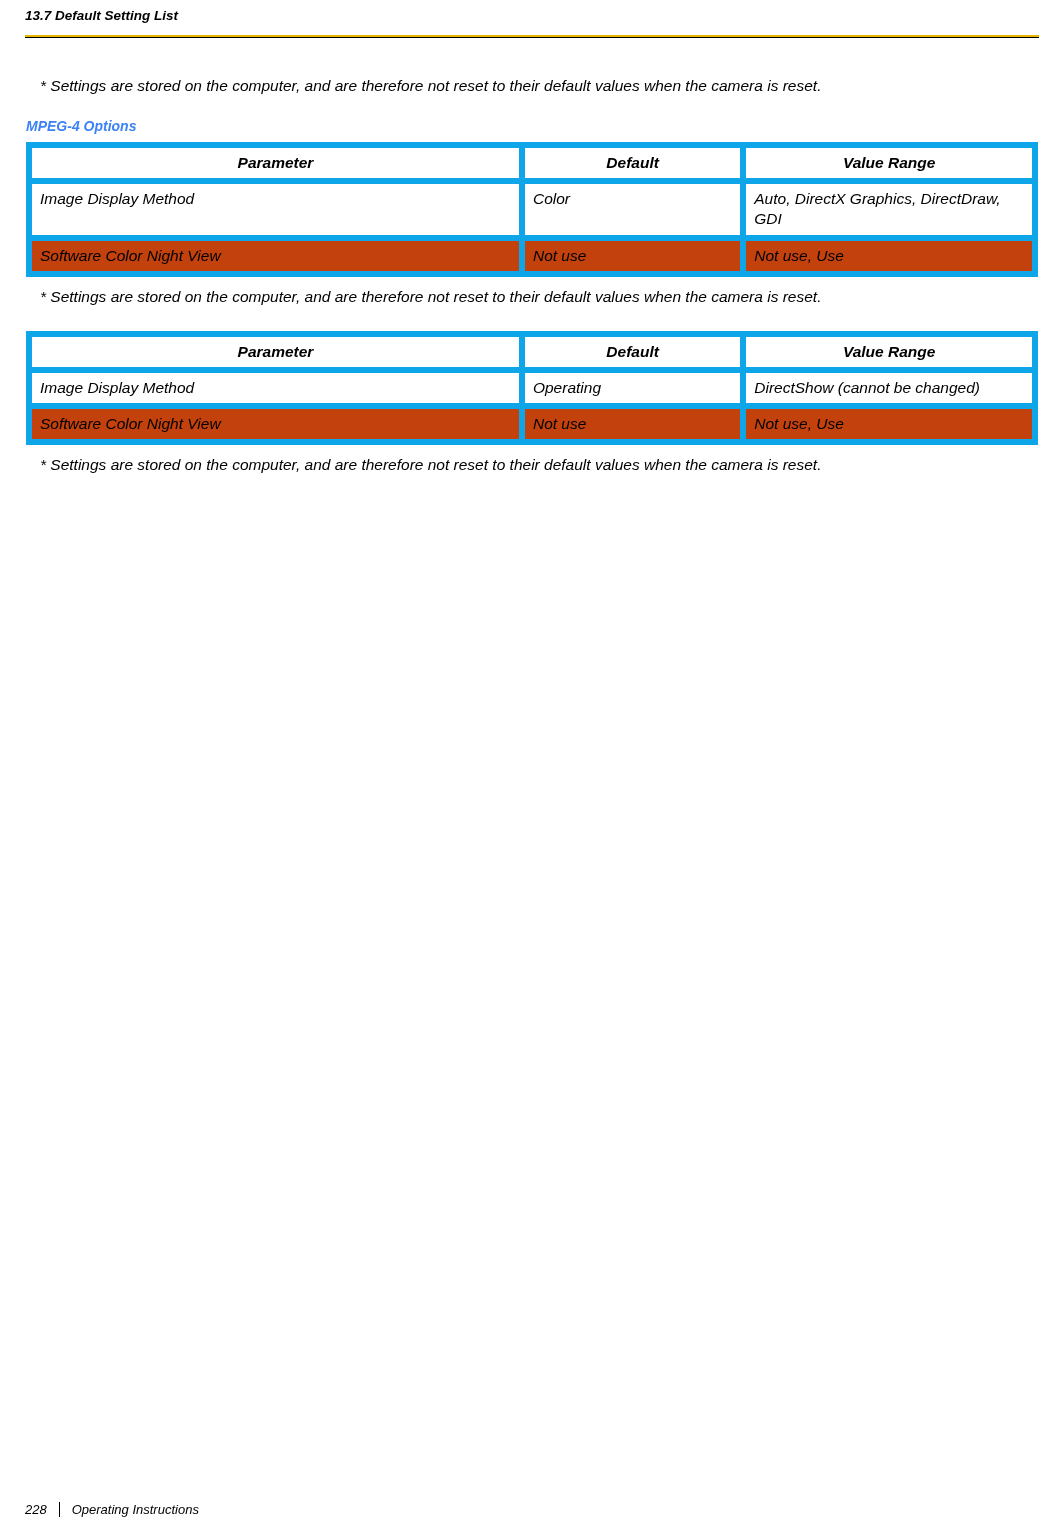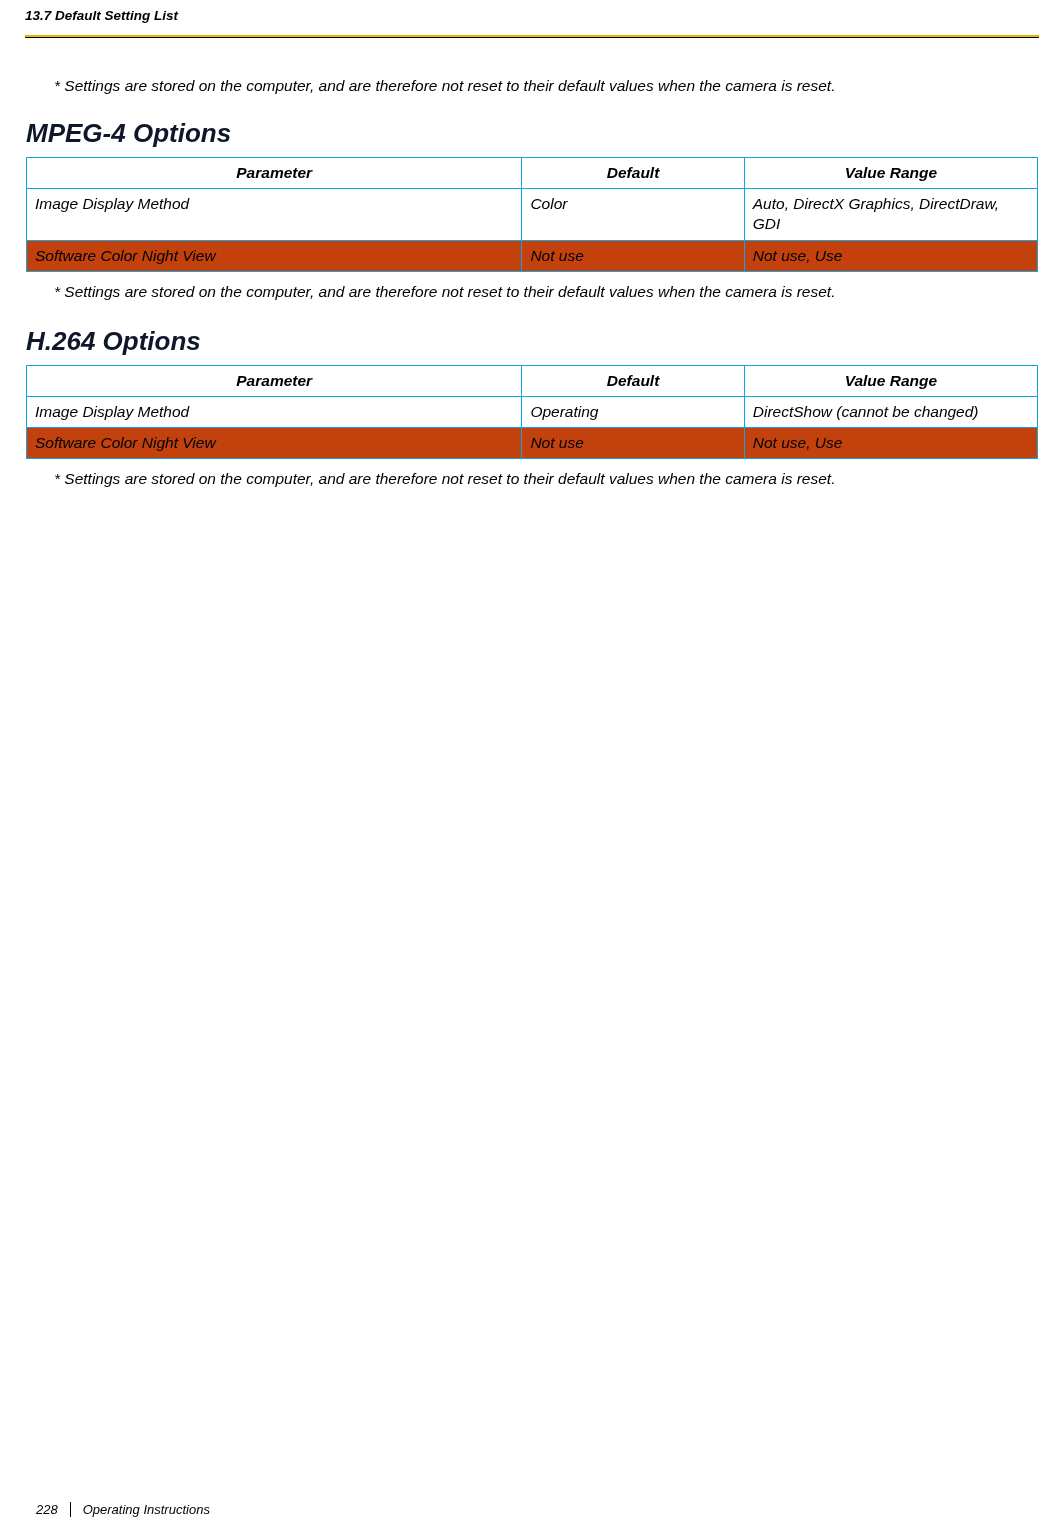--- a/index.html
+++ b/index.html
@@ -30,39 +30,39 @@
       border-bottom: 1px solid #000;
       margin-left: 25px;
       margin-right: 25px;
     }
     .content {
       padding: 38px 26px 0 26px;
     }
     .note {
       font-size: 15.5px;
       line-height: 1.3;
-      margin-left: 28px;
+      margin-left: 14px;
       margin-right: 0;
       margin-bottom: 22px;
     }
     .section-heading {
-      color: #0f172a;
+      color: #3b82f6;
       font-weight: bold;
-      font-size: 26px;
+      font-size: 14px;
       margin-bottom: 8px;
       margin-left: 0;
     }
     table.settings {
       border-collapse: collapse;
       width: 100%;
       margin-bottom: 10px;
     }
     table.settings th,
     table.settings td {
-      border: 1px solid #0ea5e9;
+      border: 6px solid #0ea5e9;
       padding: 5px 8px 5px 8px;
       text-align: left;
       vertical-align: top;
       font-size: 15.5px;
       line-height: 1.3;
     }
     table.settings th {
       text-align: center;
       font-weight: bold;
       background: #fff;
@@ -75,21 +75,21 @@
     }
     .col-default {
       width: 22%;
     }
     .col-range {
       width: 29%;
     }
     .footer {
       position: absolute;
       bottom: 18px;
-      left: 36px;
+      left: 25px;
       font-size: 13px;
       display: flex;
     }
     .footer .page-num {
       border-right: 1px solid #000;
       padding-right: 12px;
       margin-right: 12px;
     }
     .section-block {
       margin-bottom: 24px;
@@ -127,21 +127,20 @@
             <tr class="shaded">
               <td>Software Color Night View</td>
               <td>Not use</td>
               <td>Not use, Use</td>
             </tr>
           </tbody>
         </table>
         <div class="note">* Settings are stored on the computer, and are therefore not reset to their default values when the camera is reset.</div>
       </div>
       <div class="section-block">
-        <div class="section-heading">H.264 Options</div>
         <table class="settings">
           <thead>
             <tr>
               <th class="col-param">Parameter</th>
               <th class="col-default">Default</th>
               <th class="col-range">Value Range</th>
             </tr>
           </thead>
           <tbody>
             <tr>

